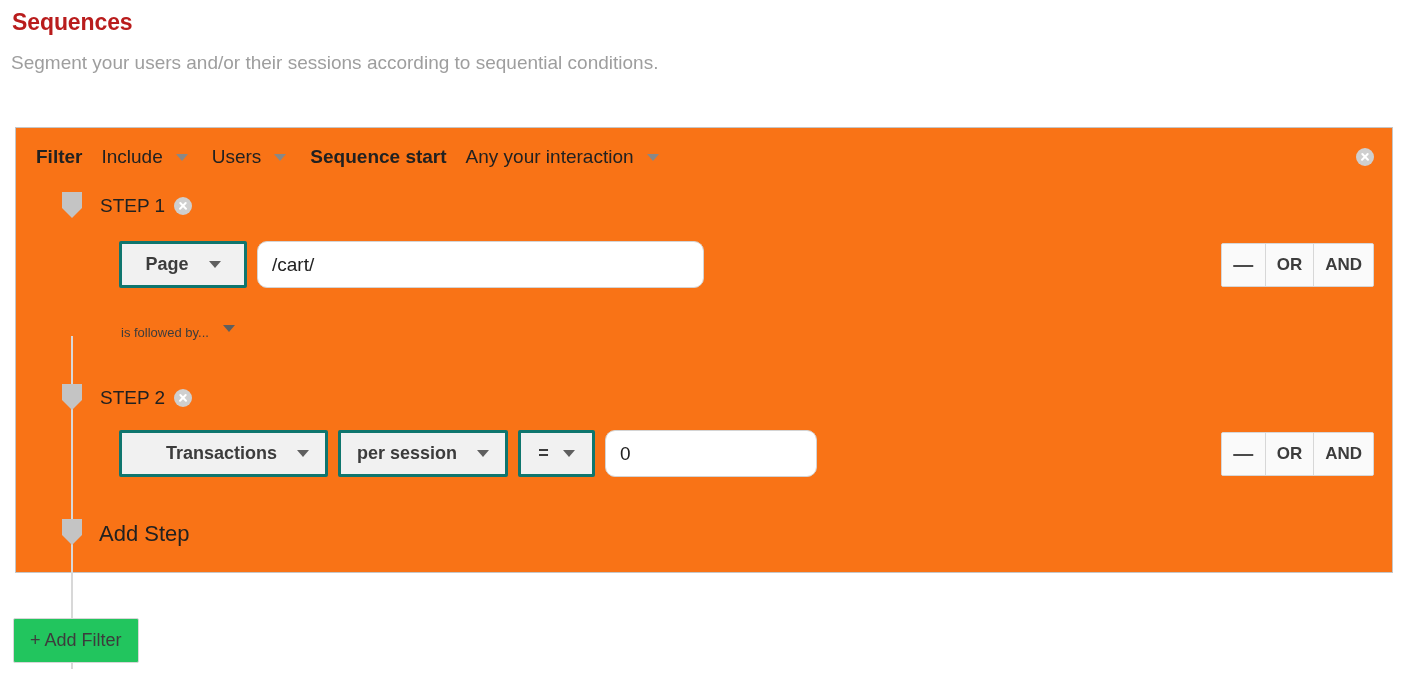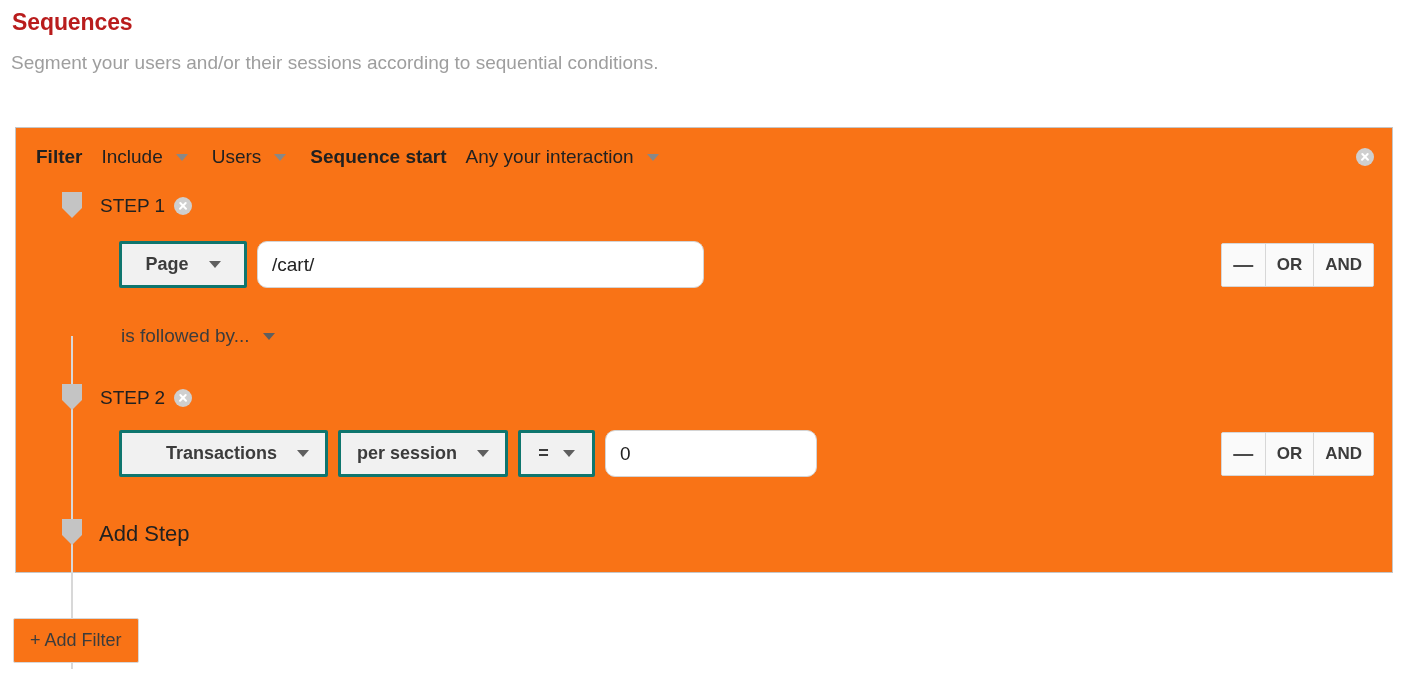--- a/index.html
+++ b/index.html
@@ -242,38 +242,37 @@
   }
   .oa-btn:last-child { border-right: none; }
   .oa-btn.minus { font-size: 20px; color: #4a4a4a; }
 
   
   .followed-by {
     position: absolute;
     left: 105px;
     top: 197px;
     display: inline-flex;
-    align-items: center;
-    font-size: 19px;
+    font-size: 13px;
     color: #3c3c3c;
     cursor: pointer;
     white-space: nowrap;
   }
   .followed-by .caret { margin-left: 14px; }
 
   
   .add-filter-btn {
     position: absolute;
     left: 13px;
     top: 618px;
     height: 45px;
     padding: 0 16px;
     display: inline-flex;
     align-items: center;
-    background: #f97316;
+    background: #22c55e;
     border: 1px solid #d7d7d7;
     border-radius: 2px;
     font-family: "Liberation Sans", sans-serif;
     font-size: 18px;
     color: #3c3c3c;
     cursor: pointer;
     white-space: nowrap;
   }
 </style>
 </head>

